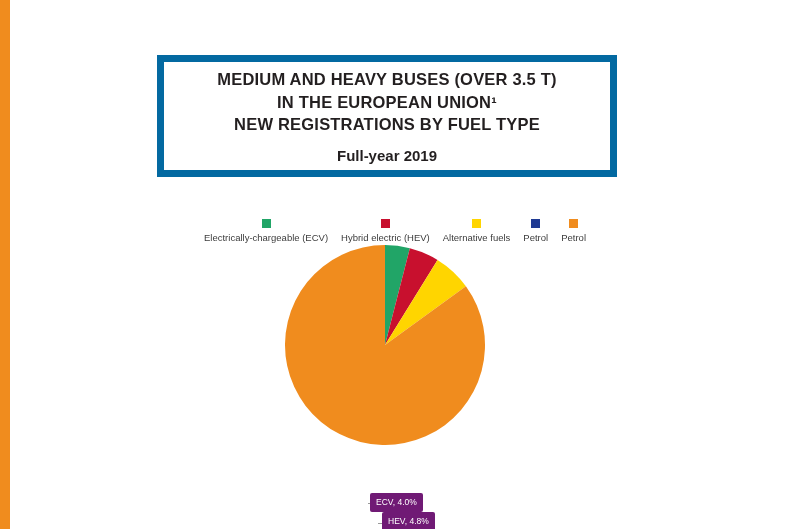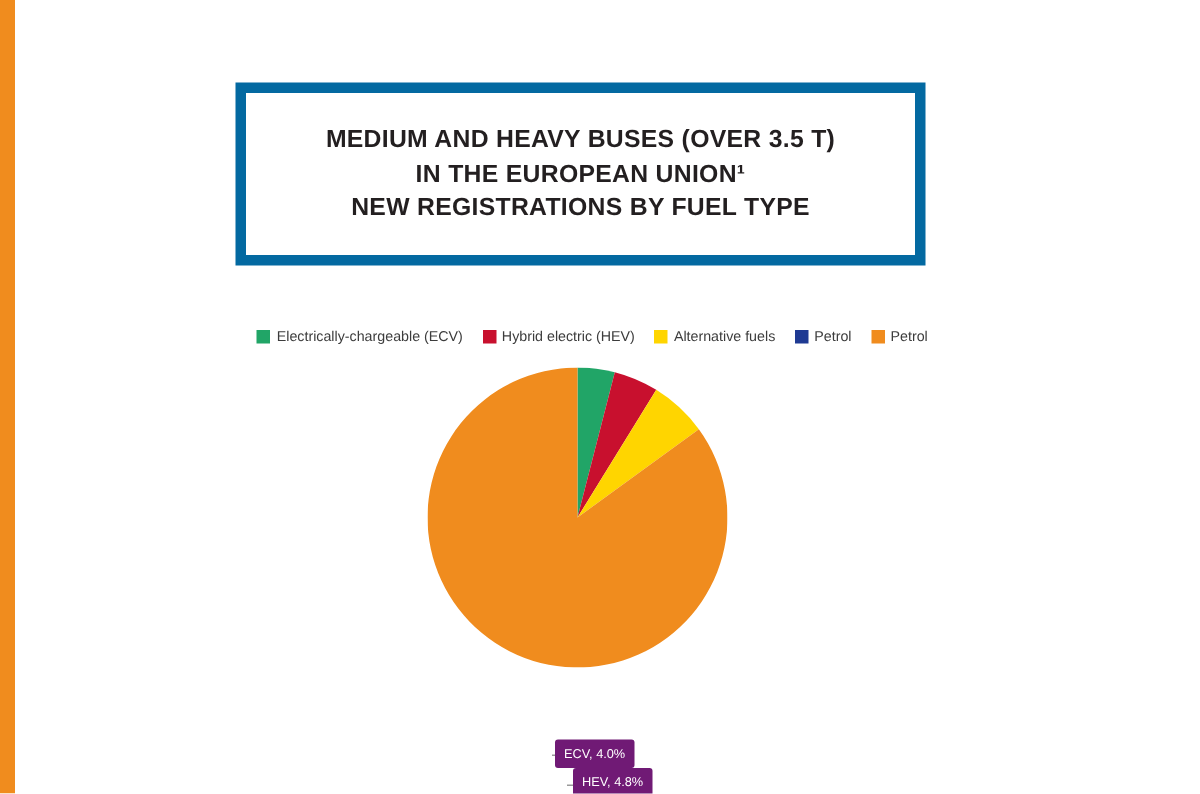--- a/index.html
+++ b/index.html
@@ -57,21 +57,21 @@
     top: 219px;
     width: 470px;
     display: flex;
     flex-direction: row;
     align-items: center;
     justify-content: center;
     gap: 13px;
   }
   .legend-item {
     display: flex;
-    flex-direction: row;
+    flex-direction: column;
     align-items: center;
     gap: 4px;
   }
   .legend-swatch {
     width: 9px;
     height: 9px;
     display: inline-block;
   }
   .legend-label {
     font-size: 9.5px;
@@ -112,20 +112,21 @@
 </style>
 </head>
 <body>
 
 <div class="orange-bar"></div>
 
 <div class="title-box">
   <div class="title-line">MEDIUM AND HEAVY BUSES (OVER 3.5 T)</div>
   <div class="title-line">IN THE EUROPEAN UNION¹</div>
   <div class="title-line">NEW REGISTRATIONS BY FUEL TYPE</div>
+  <div class="title-sub">Full-year 2019</div>
 </div>
 
 <div class="legend">
   <div class="legend-item">
     <span class="legend-swatch" style="background:#21a567"></span>
     <span class="legend-label">Electrically-chargeable (ECV)</span>
   </div>
   <div class="legend-item">
     <span class="legend-swatch" style="background:#c8102e"></span>
     <span class="legend-label">Hybrid electric (HEV)</span>

